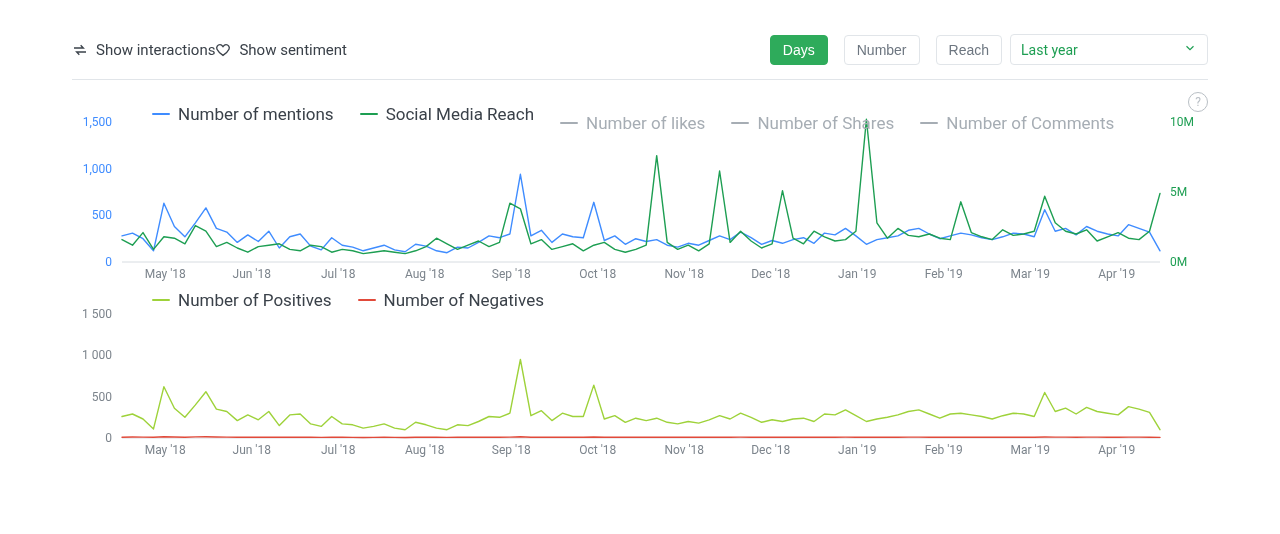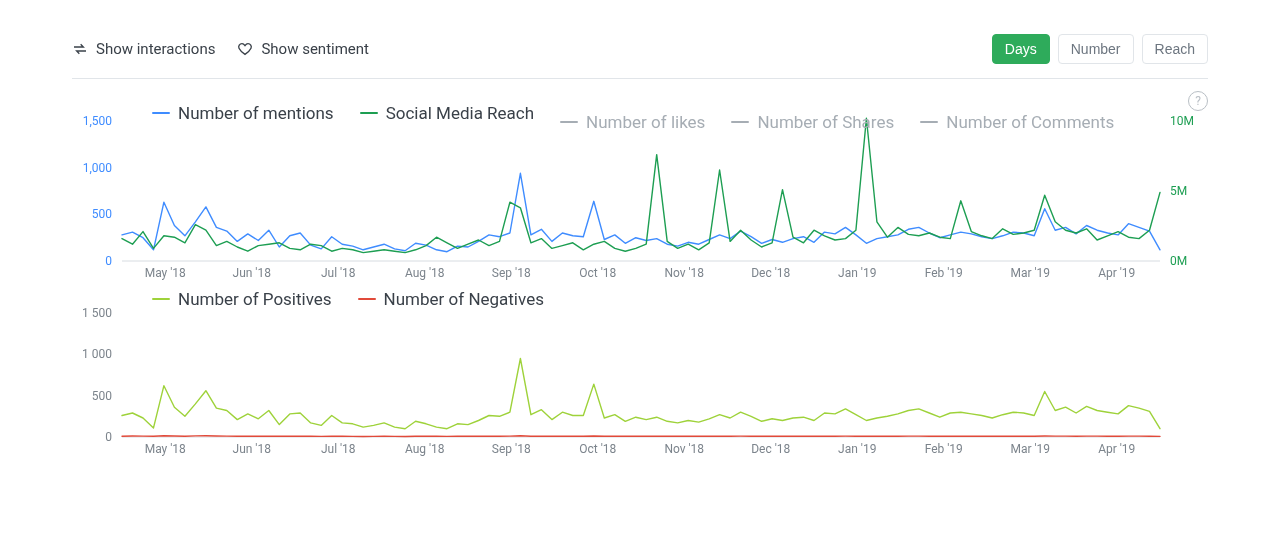--- a/index.html
+++ b/index.html
@@ -23,25 +23,25 @@
   .page{
     width:1280px;
     height:534px;
     box-sizing:border-box;
     padding:28px 48px 24px 48px;
     position:relative;
   }
 
   
   .toolbar{display:flex;align-items:center;justify-content:space-between;padding:6px 24px 14px 24px;}
-  .toolbar .left{display:flex;gap:22px;align-items:center;}
+  .toolbar .left{display:flex;align-items:center;}
   .link-btn{display:inline-flex;gap:8px;align-items:center;font-size:15px;color:var(--text);cursor:pointer;}
   .icon{width:16px;height:16px;display:inline-flex;align-items:center;justify-content:center;color:var(--text);}
   .right{display:flex;gap:8px;align-items:center;margin-left:auto;}
-  .seg{display:flex;gap:8px;}
+  .seg{display:flex;gap:16px;}
   .seg button{
     border:1px solid var(--border);
     background:#fff;color:#6d7680;
     padding:6px 12px;border-radius:4px;font-size:14px;cursor:pointer;
   }
   .seg button.active{background:var(--green);border-color:var(--green);color:#fff;font-weight:500;}
   .range-select{
     min-width:176px;border:1px solid var(--border);border-radius:4px;
     padding:6px 10px;font-size:14px;color:var(--green-dark);
     display:flex;align-items:center;justify-content:space-between;cursor:pointer;
@@ -87,20 +87,28 @@
         </span>
         <span>Show sentiment</span>
       </span>
     </div>
     <div class="right">
       <div class="seg">
         <button class="active">Days</button>
         <button>Number</button>
         <button>Reach</button>
       </div>
+      <div class="range-select">
+        <span>Last year</span>
+        <span class="chevron">
+          <svg viewBox="0 0 24 24" width="14" height="14" fill="none" stroke="currentColor" stroke-width="2">
+              <path d="M6 9l6 6 6-6"></path>
+            </svg>
+        </span>
+      </div>
     </div>
   </div>
 
   <hr class="sep">
 
   <div class="chart-block">
     <div class="legend">
       <span class="item" style="color:#3f8cff">
           <span class="swatch"></span>
           <span style="color:var(--text)">Number of mentions</span>

